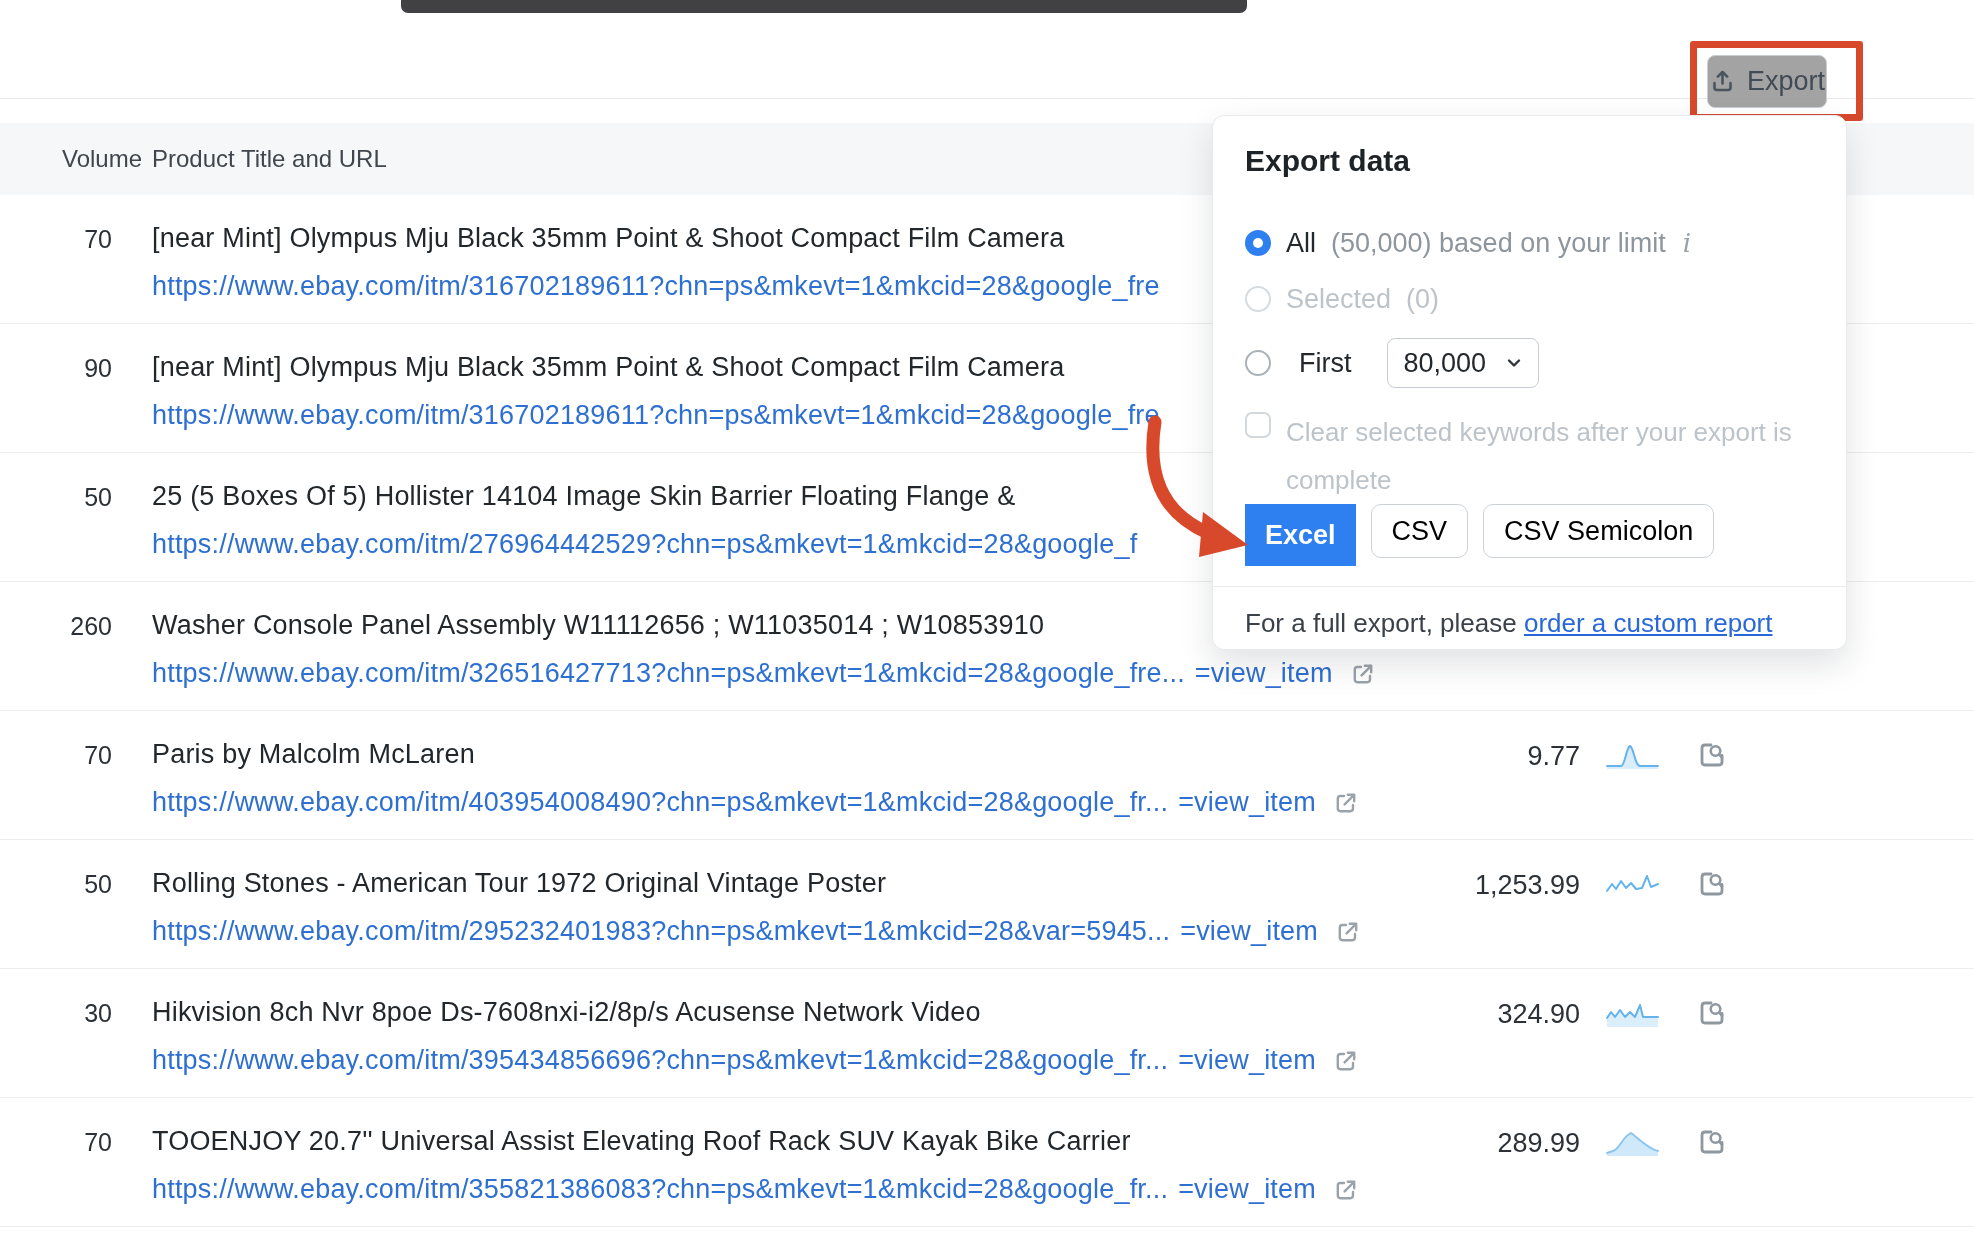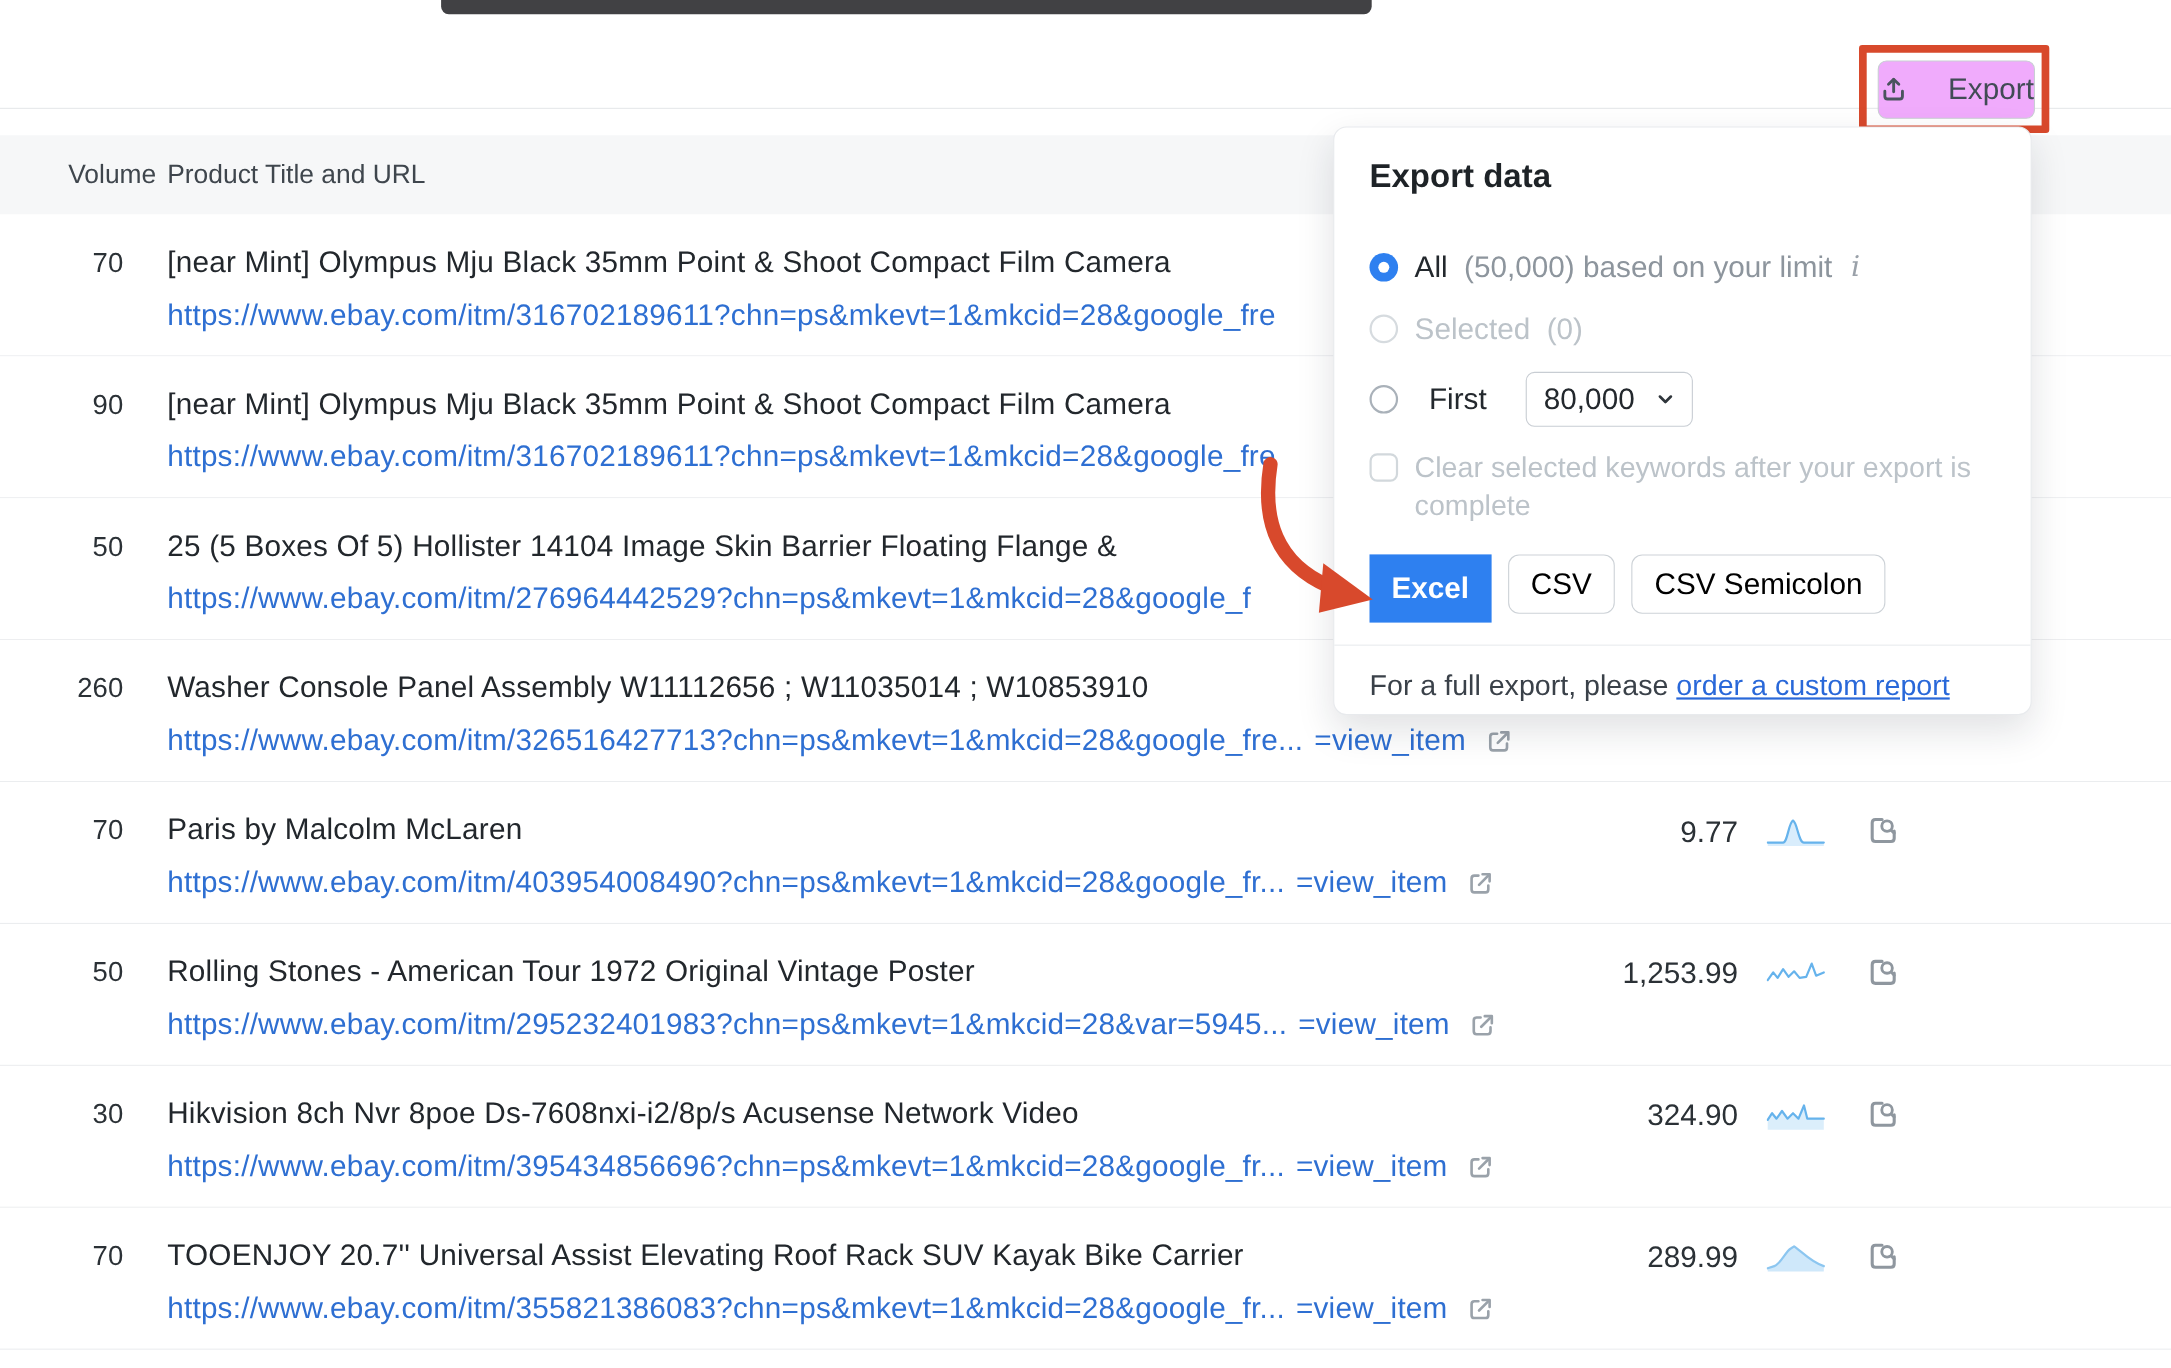--- a/index.html
+++ b/index.html
@@ -8,23 +8,23 @@
   .screen { position:relative; width:1974px; height:1244px; overflow:hidden; background:#fff; }
 
   
   .top-dark-bar { position:absolute; left:401px; top:0; width:846px; height:13px;
     background:#414144; border-radius:0 0 7px 7px; }
 
   
   .table-top-line { position:absolute; left:0; top:98px; width:1974px; height:1px; background:#e6e8ea; }
 
   
-  .export-btn { position:absolute; left:1707px; top:55px; width:143px; height:53px; z-index:5;
-    background:#f0abfc; border:1px solid #c9ced4; border-radius:8px; cursor:pointer;
-    display:flex; align-items:center; justify-content:space-between; gap:11px;
+  .export-btn { position:absolute; left:1707px; top:55px; width:120px; height:53px; z-index:5;
+    background:#a3a3a3; border:1px solid #c9ced4; border-radius:8px; cursor:pointer;
+    display:flex; align-items:center; justify-content:center; gap:11px;
     color:#414b55; font-size:27px; font-family:inherit; }
   .red-box { position:absolute; left:1690px; top:41px; width:173px; height:80px;
     border:7px solid #d8492c; border-radius:3px; z-index:6; pointer-events:none; }
 
   
   .thead { position:absolute; left:0; top:123px; width:1974px; height:72px; background:#f6f7f8; }
   .th-volume { position:absolute; left:62px; top:0; height:72px; display:flex; align-items:center;
     font-size:24px; color:#3f464d; }
   .th-title { position:absolute; left:152px; top:0; height:72px; display:flex; align-items:center;
     font-size:24px; color:#3f464d; }
@@ -63,21 +63,21 @@
   .lbl-gray { color:#8d959d; }
   .lbl-dis { color:#bcc3c9; }
   .info-i { font-family:"DejaVu Serif", serif; font-style:italic; color:#9aa1a9; font-size:26px;
     margin-left:2px; }
   .dd { width:152px; height:50px; margin-left:8px; border:1px solid #c8cdd3; border-radius:8px;
     background:#fff; display:flex; align-items:center; justify-content:space-between;
     padding:0 15px; font-size:27px; color:#23282d; cursor:pointer; }
   .chk-row { position:absolute; left:32px; top:292px; display:flex; gap:15px; align-items:flex-start; }
   .checkbox { width:26px; height:26px; border:2px solid #d2d8dc; border-radius:7px; flex:none;
     margin-top:4px; background:#fff; }
-  .chk-label { font-size:26px; line-height:34px; color:#bcc3c9; width:548px; }
+  .chk-label { font-size:26px; line-height:48px; color:#bcc3c9; width:548px; }
   .fmt-row { position:absolute; left:32px; top:388px; display:flex; gap:15px; }
   .btn-primary { height:62px; padding:0 20px; background:#2e80f0; border:none; border-radius:0;
     color:#fff; font-size:27px; font-weight:bold; font-family:inherit; cursor:pointer; }
   .btn-sec { height:54px; padding:0 20px; background:#fff; border:1px solid #cdd2d7; border-radius:10px;
     color:#000000; font-size:27px; font-family:inherit; cursor:pointer; }
   .popup-divider { position:absolute; left:0; top:470px; width:100%; height:1px; background:#e9ebee; }
   .popup-footer { position:absolute; left:32px; top:492px; font-size:26px; color:#3a4149; white-space:nowrap; }
   .footer-link { color:#2968d9; text-decoration:underline; cursor:pointer; }
 
   .arrow-svg { position:absolute; left:1090px; top:400px; width:200px; height:180px; z-index:12;

